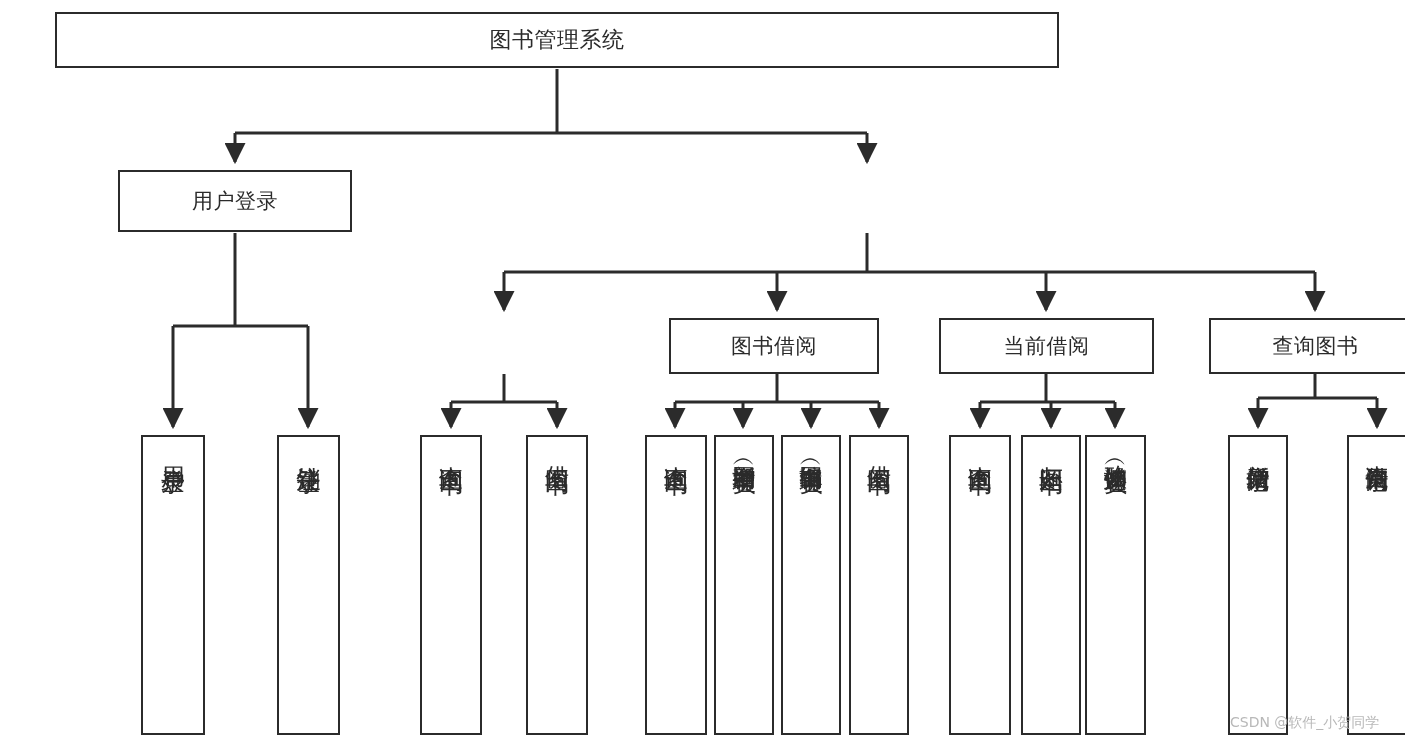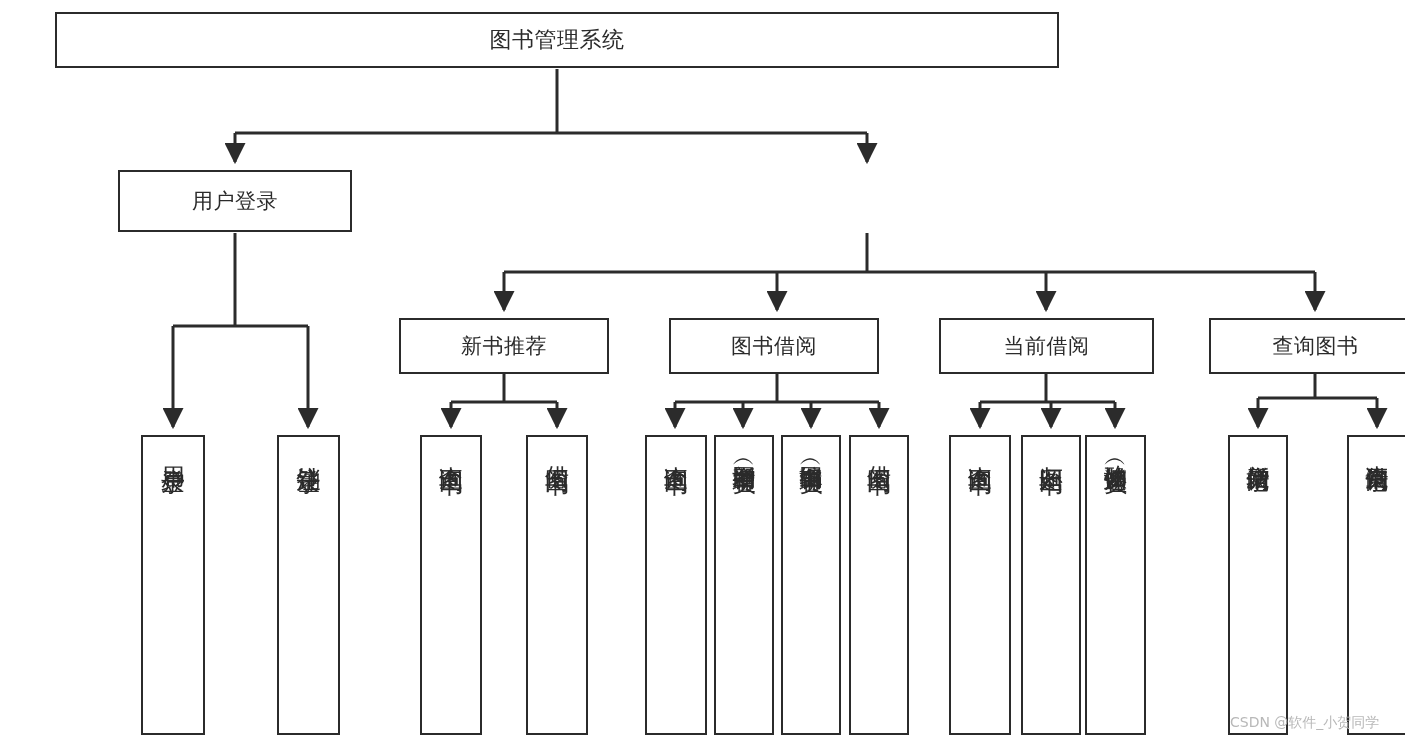--- a/index.html
+++ b/index.html
@@ -139,23 +139,20 @@
   </svg>
 
   <div class="node root horizontal" style="left:18px; top:12px; width:1004px; height:56px;">
     <span class="node-label">图书管理系统</span>
   </div>
 
   <div class="node horizontal" style="left:81px; top:170px; width:234px; height:62px;">
     <span class="node-label">用户登录</span>
   </div>
 
-  <div class="node horizontal" style="left:362px; top:318px; width:210px; height:56px;">
-    <span class="node-label">新书推荐</span>
-  </div>
   <div class="node horizontal" style="left:902px; top:318px; width:215px; height:56px;">
     <span class="node-label">当前借阅</span>
   </div>
   <div class="node horizontal" style="left:632px; top:318px; width:210px; height:56px;">
     <span class="node-label">图书借阅</span>
   </div>
   <div class="node horizontal" style="left:1172px; top:318px; width:213px; height:56px;">
     <span class="node-label">查询图书</span>
   </div>
 

